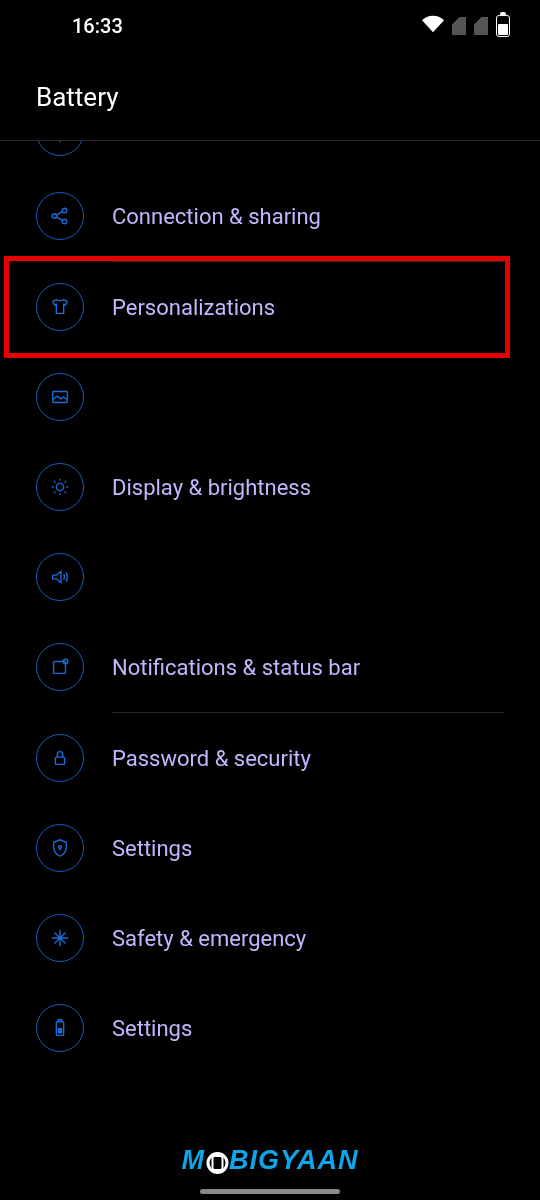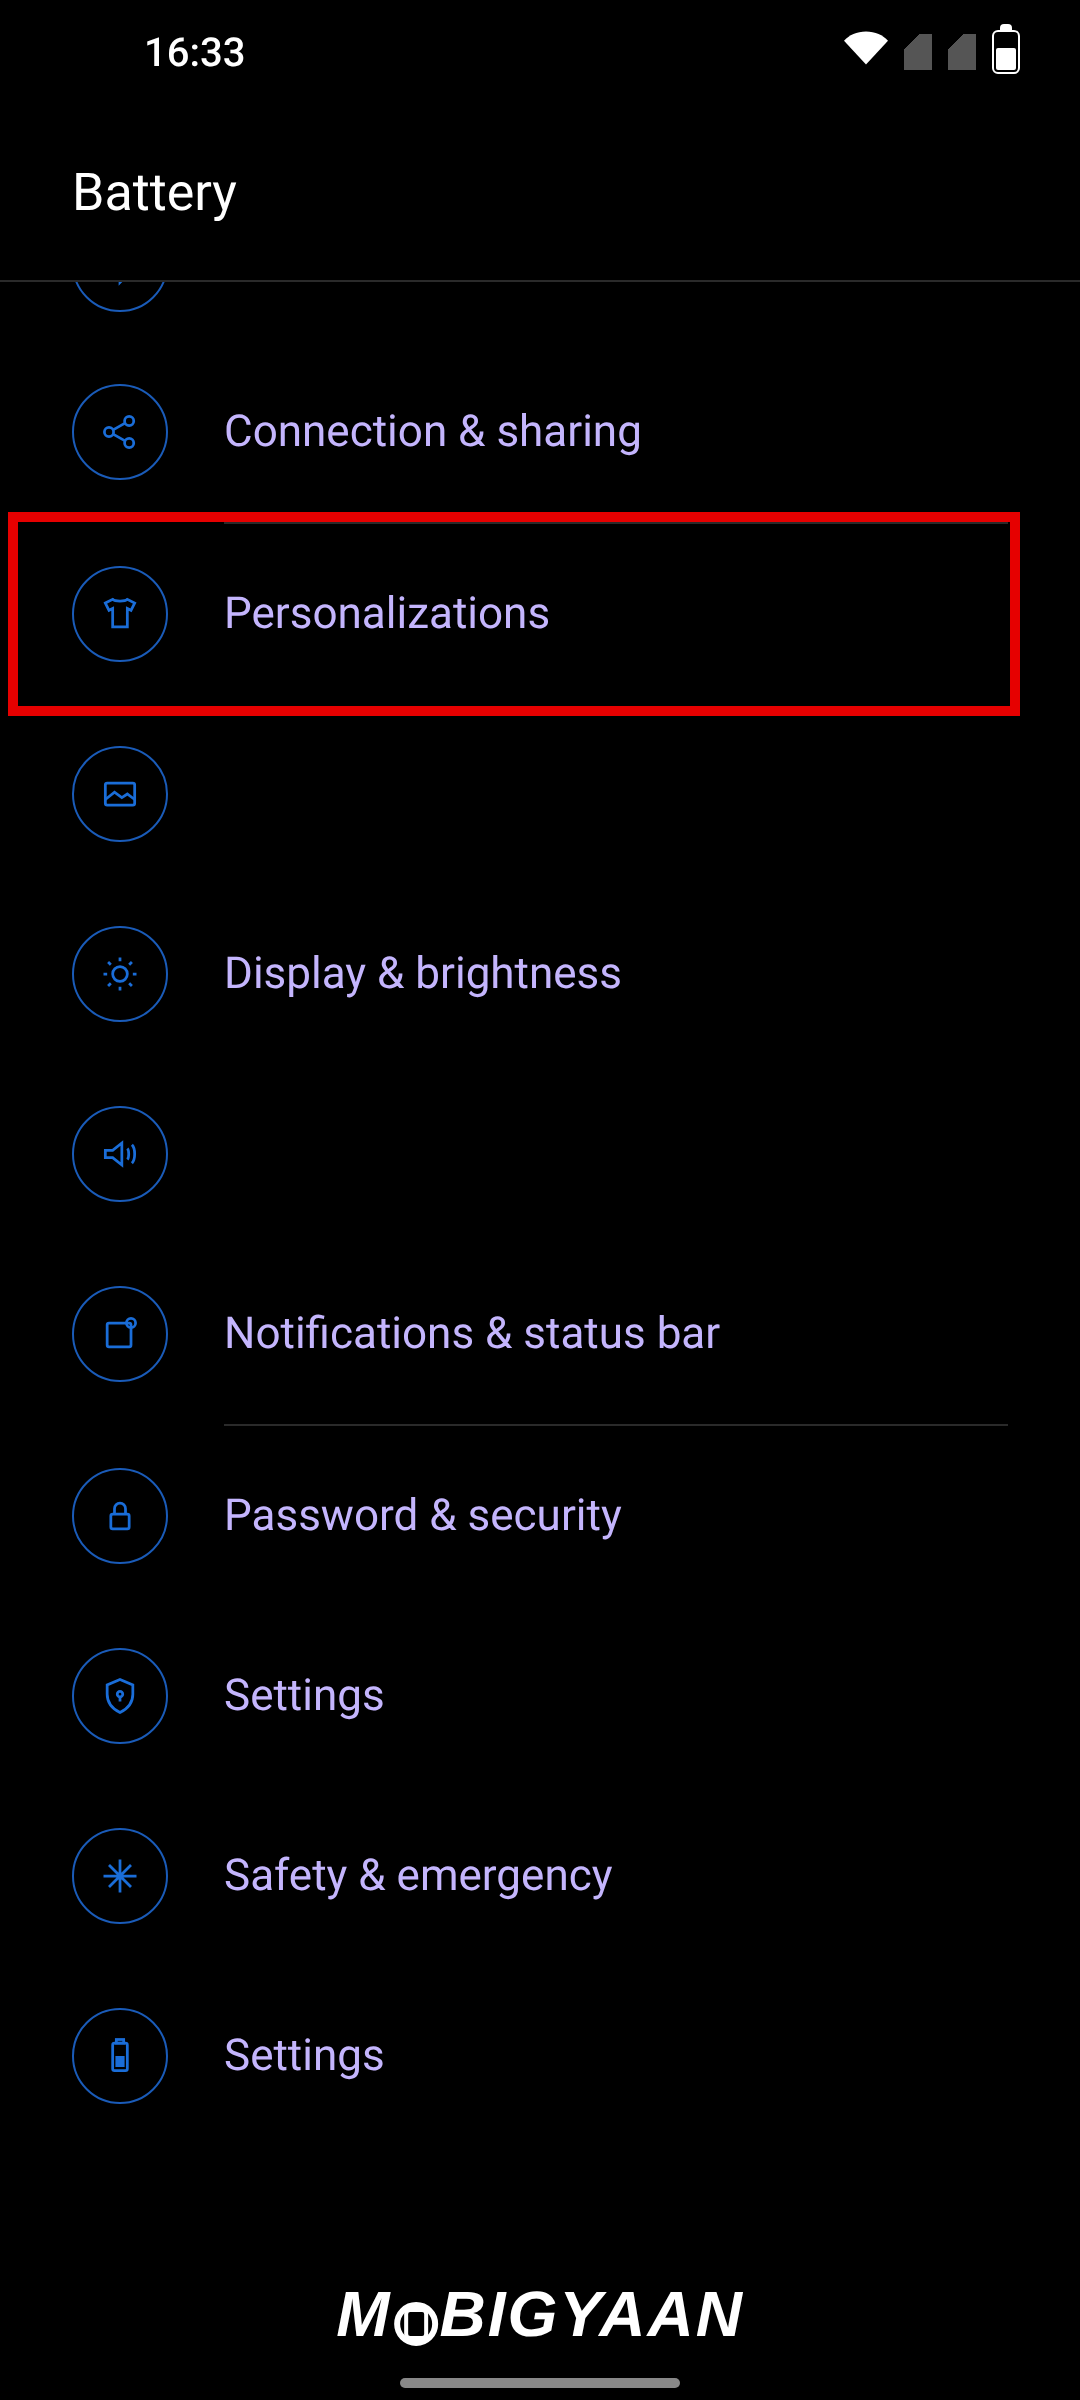--- a/index.html
+++ b/index.html
@@ -94,25 +94,25 @@
       overflow: hidden;
     }
     .partial-top .icon-circle {
       margin-top: -30px;
     }
     .watermark {
       position: absolute;
       bottom: 24px;
       left: 50%;
       transform: translateX(-50%);
-      font-size: 32px;
+      font-size: 27px;
       font-weight: 800;
       font-style: italic;
       letter-spacing: 1px;
-      color: #ffffff;
+      color: #0ea5e9;
       font-family: Arial, sans-serif;
     }
     .watermark .o-glyph {
       display: inline-flex;
       width: 22px;
       height: 22px;
       border: 3px solid #fff;
       border-radius: 50%;
       align-items: center;
       justify-content: center;

